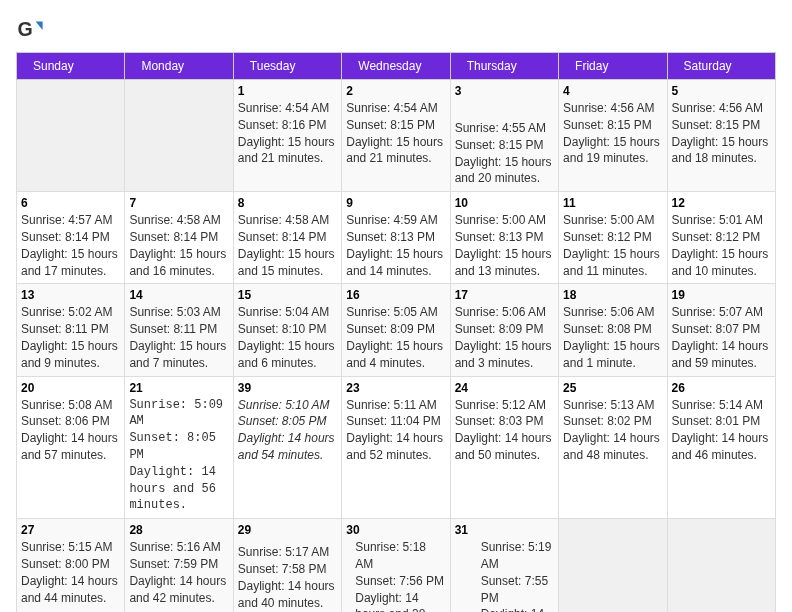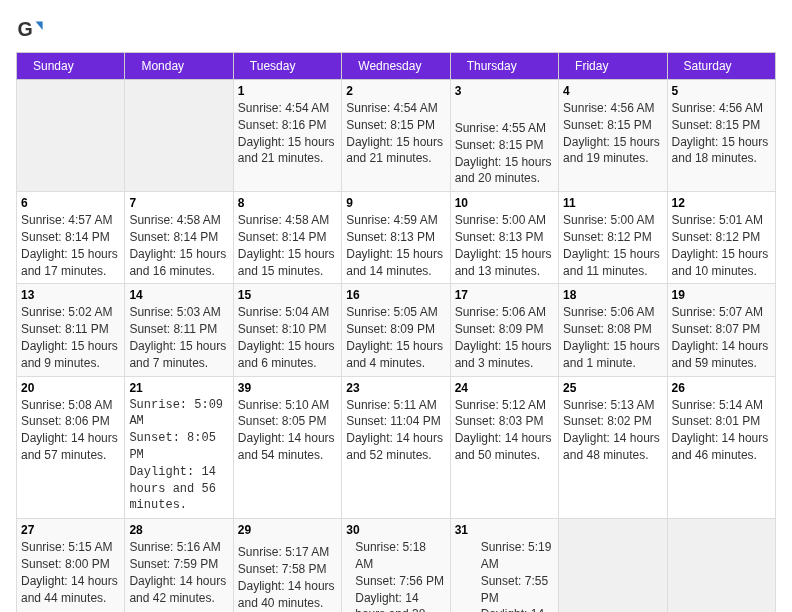--- a/index.html
+++ b/index.html
@@ -252,21 +252,21 @@
 Daylight: 14 hours and 57 minutes.</div>
         </td>
         <td>
           <span class="day-number">21</span>
           <div class="day-info" style="white-space: pre-line; font-family: Liberation Mono, monospace;">Sunrise: 5:09 AM
 Sunset: 8:05 PM
 Daylight: 14 hours and 56 minutes.</div>
         </td>
         <td>
           <span class="day-number">39</span>
-          <div class="day-info" style="white-space: pre-line;">Sunrise: 5:10 AM
+          <div class="day-info" style="white-space: pre-line; font-style: italic;">Sunrise: 5:10 AM
 Sunset: 8:05 PM
 Daylight: 14 hours and 54 minutes.</div>
         </td>
         <td>
           <span class="day-number">23</span>
           <div class="day-info" style="white-space: pre-line;">Sunrise: 5:11 AM
 Sunset: 11:04 PM
 Daylight: 14 hours and 52 minutes.</div>
         </td>
         <td>

